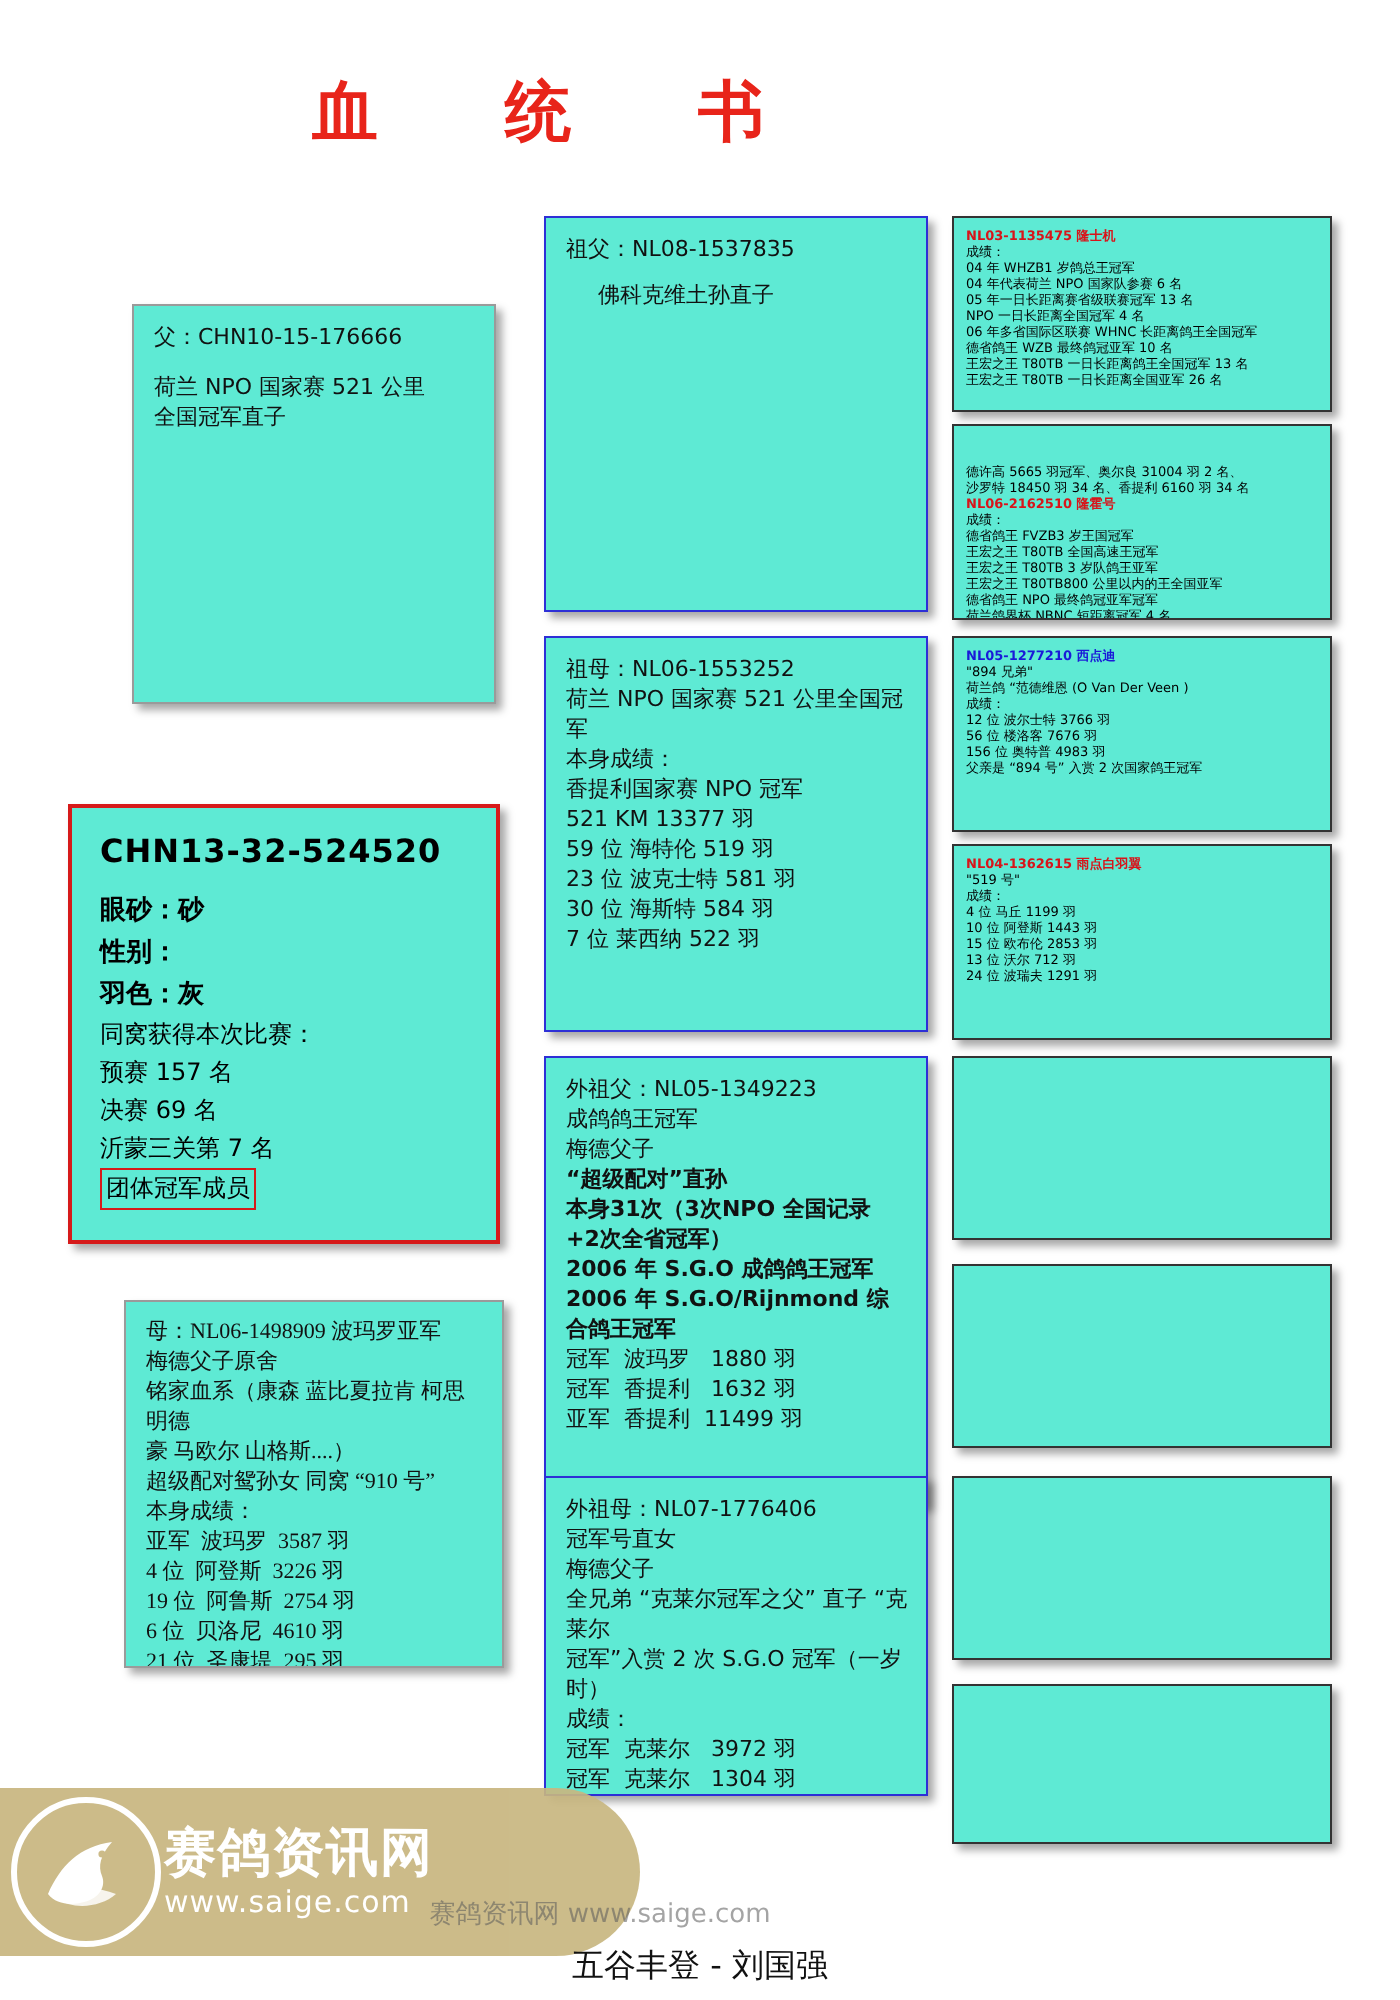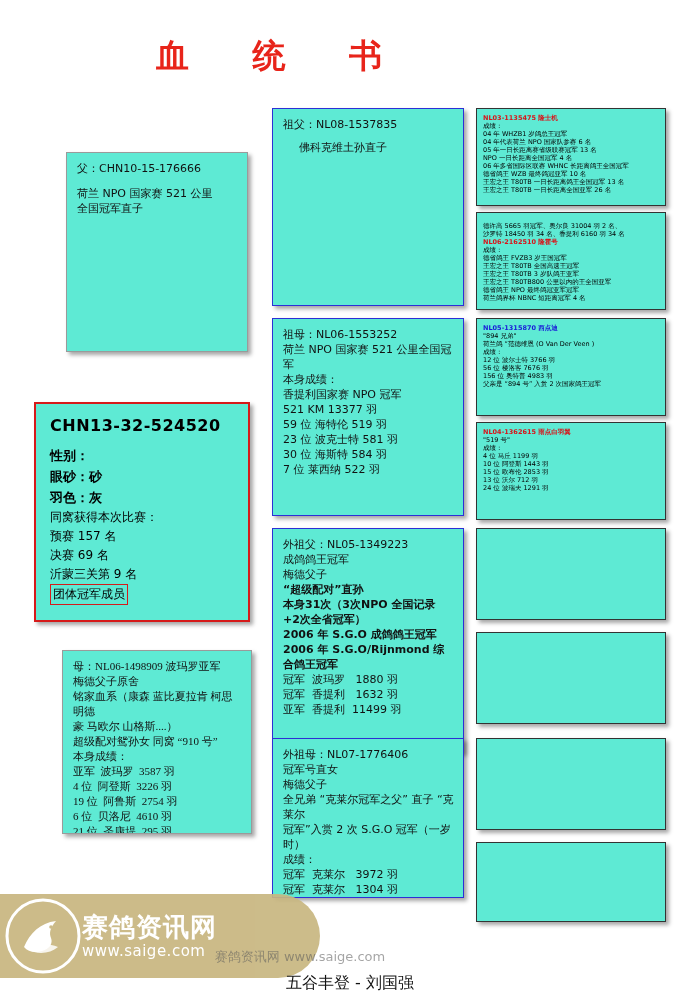--- a/index.html
+++ b/index.html
@@ -70,27 +70,27 @@
   <div class="title">血 统 书</div>
 
   <div class="card b-grey pad" style="left:66px;top:152px;width:182px;height:200px;">
     <div class="txt">父：CHN10-15-176666</div>
     <div class="txt" style="margin-top:10px;">荷兰 NPO 国家赛 521 公里</div>
     <div class="txt">全国冠军直子</div>
   </div>
 
   <div class="card b-red focus" style="left:34px;top:402px;width:216px;height:220px;">
     <div class="code">CHN13-32-524520</div>
+    <div class="line">眼砂：砂</div>
     <div class="line">性别：</div>
-    <div class="line">眼砂：砂</div>
     <div class="line">羽色：灰</div>
     <div class="line2">同窝获得本次比赛：</div>
     <div class="line2">预赛 157 名</div>
     <div class="line2">决赛 69 名</div>
-    <div class="line2">沂蒙三关第 9 名</div>
+    <div class="line2">沂蒙三关第 7 名</div>
     <div class="line2"><span class="boxed">团体冠军成员</span></div>
 
   </div>
 
   <div class="card b-grey pad" style="left:62px;top:650px;width:190px;height:184px;font-family:Liberation Serif, serif;">
     <div class="txt">母：NL06-1498909 波玛罗亚军</div>
     <div class="txt">梅德父子原舍</div>
     <div class="txt">铭家血系（康森 蓝比夏拉肯 柯思 明德</div>
     <div class="txt">豪 马欧尔  山格斯....）</div>
     <div class="txt">超级配对鸳孙女 同窝 “910 号”</div>
@@ -150,35 +150,35 @@
     <div class="tiny">04 年 WHZB1 岁鸽总王冠军</div>
     <div class="tiny">04 年代表荷兰 NPO 国家队参赛 6 名</div>
     <div class="tiny">05 年一日长距离赛省级联赛冠军 13 名</div>
     <div class="tiny">NPO 一日长距离全国冠军 4 名</div>
     <div class="tiny">06 年多省国际区联赛 WHNC 长距离鸽王全国冠军</div>
     <div class="tiny">德省鸽王 WZB 最终鸽冠亚军 10 名</div>
     <div class="tiny">王宏之王 T80TB 一日长距离鸽王全国冠军 13 名</div>
     <div class="tiny">王宏之王 T80TB 一日长距离全国亚军 26 名</div>
   </div>
 
-  <div class="card b-black" style="left:476px;top:212px;width:190px;height:98px;padding:9px 6px;">
+  <div class="card b-black" style="left:476px;top:212px;width:190px;height:98px;padding:19px 6px;">
     <div class="tiny">德许高 5665 羽冠军、奥尔良 31004 羽 2 名、</div>
     <div class="tiny">沙罗特 18450 羽 34 名、香提利 6160 羽 34 名</div>
     <div class="tiny bold" style="color:#d8141a;">NL06-2162510  隆霍号</div>
     <div class="tiny">成绩：</div>
     <div class="tiny">德省鸽王 FVZB3 岁王国冠军</div>
     <div class="tiny">王宏之王 T80TB 全国高速王冠军</div>
     <div class="tiny">王宏之王 T80TB 3 岁队鸽王亚军</div>
     <div class="tiny">王宏之王 T80TB800 公里以内的王全国亚军</div>
     <div class="tiny">德省鸽王 NPO 最终鸽冠亚军冠军</div>
     <div class="tiny">荷兰鸽界杯 NBNC 短距离冠军 4 名</div>
   </div>
 
   <div class="card b-black" style="left:476px;top:318px;width:190px;height:98px;padding:5px 6px;">
-    <div class="tiny bold" style="color:#1a1ad8;">NL05-1315870  西点迪</div>
+    <div class="tiny bold" style="color:#1a1ad8;">NL05-1277210  西点迪</div>
     <div class="tiny">"894 兄弟"</div>
     <div class="tiny">荷兰鸽 “范德维恩 (O Van Der Veen )</div>
     <div class="tiny">成绩：</div>
     <div class="tiny">12 位  波尔士特  3766 羽</div>
     <div class="tiny">56 位  楼洛客  7676 羽</div>
     <div class="tiny">156 位  奥特普  4983 羽</div>
     <div class="tiny">父亲是 “894 号” 入赏 2 次国家鸽王冠军</div>
   </div>
 
   <div class="card b-black" style="left:476px;top:422px;width:190px;height:98px;padding:5px 6px;">

